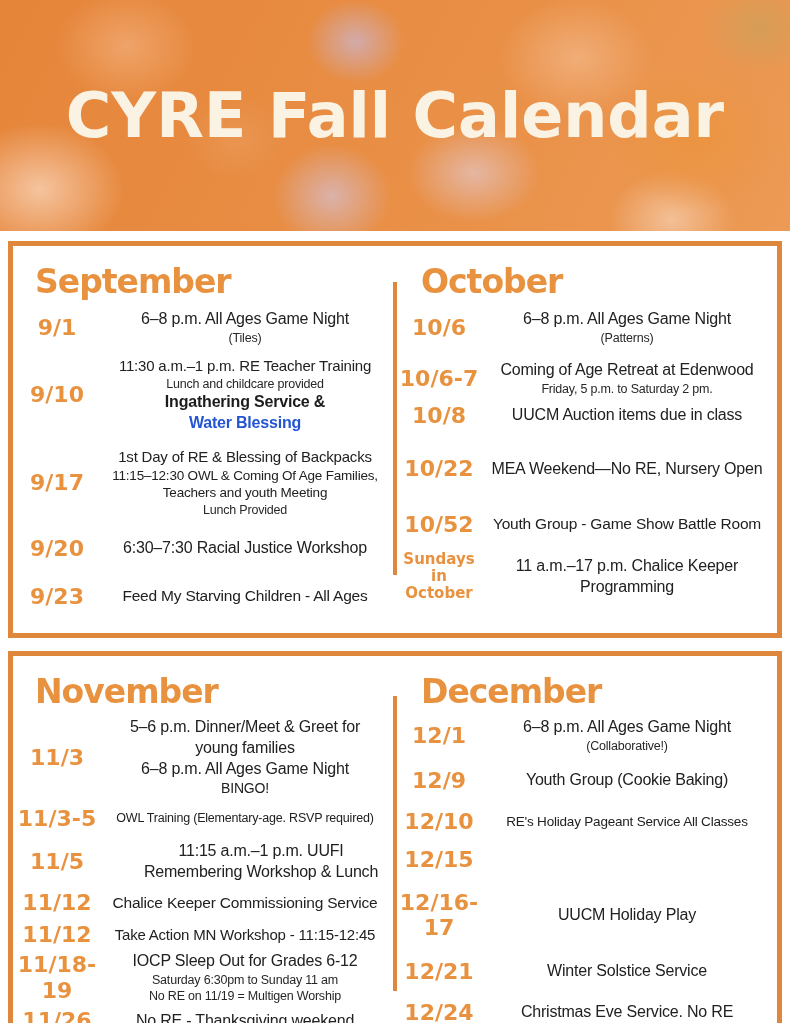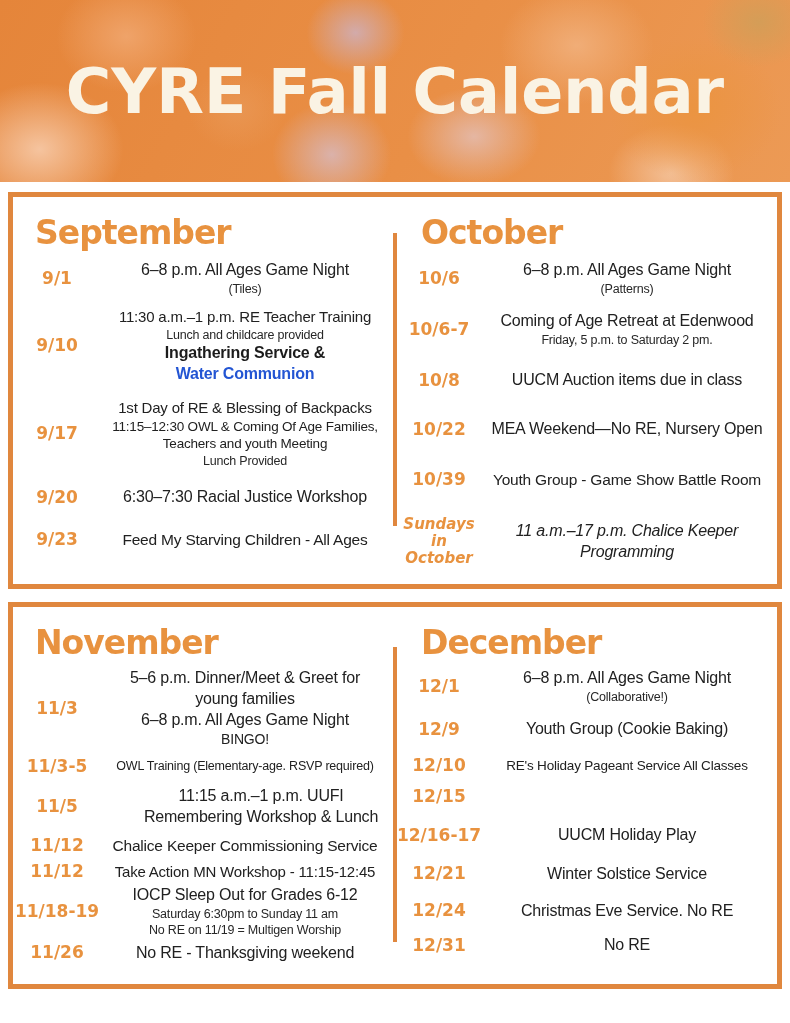--- a/index.html
+++ b/index.html
@@ -2,21 +2,21 @@
 <html><head>
 <meta charset="utf-8">
 <style>
   html,body{margin:0;padding:0;}
   body{
     width:790px;height:1023px;background:#ffffff;overflow:hidden;
     font-family:"Liberation Sans", sans-serif;
   }
   
   .hero{
-    position:relative;height:182px;display:flex;align-items:center;justify-content:center;
+    position:relative;height:231px;display:flex;align-items:center;justify-content:center;
     background:
       radial-gradient(ellipse 120px 95px at 5% 82%, rgba(246,199,164,.95), transparent 70%),
       radial-gradient(ellipse 100px 80px at 16% 20%, rgba(240,166,110,.9), transparent 70%),
       radial-gradient(ellipse 70px 60px at 30% 60%, rgba(233,151,84,.9), transparent 70%),
       radial-gradient(ellipse 85px 75px at 42% 85%, rgba(216,184,188,.85), transparent 70%),
       radial-gradient(ellipse 70px 60px at 45% 18%, rgba(205,178,196,.8), transparent 70%),
       radial-gradient(ellipse 95px 70px at 60% 75%, rgba(228,189,178,.85), transparent 70%),
       radial-gradient(ellipse 110px 85px at 73% 25%, rgba(241,176,124,.9), transparent 70%),
       radial-gradient(ellipse 120px 100px at 88% 60%, rgba(235,148,64,.95), transparent 72%),
       radial-gradient(ellipse 80px 65px at 96% 12%, rgba(210,158,88,.9), transparent 70%),
@@ -40,21 +40,21 @@
   
   .month-col{padding-top:14px;min-width:0;}
   .month-title{
     margin:2px 0 6px 22px;font-family:"DejaVu Sans", sans-serif;
     font-size:33px;font-weight:800;letter-spacing:-1px;color:#E8923F;
   }
   .month-col.right .month-title{margin-left:26px;}
   .event-row{display:flex;align-items:center;}
   .event-date{
     flex:0 0 88px;text-align:center;font-family:"DejaVu Sans", sans-serif;
-    font-weight:700;color:#E8923F;font-size:17px;line-height:1.15;white-space:pre-line;
+    font-weight:700;color:#E8923F;font-size:22px;line-height:1.15;white-space:pre-line;
   }
   .event-date.date-label{font-size:15px;}
   .event-lines{flex:1;min-width:0;text-align:center;padding:0 8px 0 2px;letter-spacing:-0.2px;}
   .ln{white-space:pre-line;color:#212121;line-height:1.3;}
   .ln-n{font-size:16px;}
   .ln-s{font-size:12.5px;color:#272727;}
   .ln-b{font-size:16px;font-weight:700;color:#1c1c1c;}
   .ln-bb{font-size:16px;font-weight:700;color:#2355D3;}
 </style>
 </head>
@@ -76,21 +76,21 @@
               <div class="ln ln-n">6–8 p.m. All Ages Game Night</div>
               <div class="ln ln-s">(Tiles)</div>
             </div>
           </div>
           <div class="event-row" style="margin-top: 10px;">
             <div class="event-date">9/10</div>
             <div class="event-lines">
               <div class="ln ln-n" style="font-size: 15px;">11:30 a.m.–1 p.m. RE Teacher Training</div>
               <div class="ln ln-s">Lunch and childcare provided</div>
               <div class="ln ln-b">Ingathering Service &amp;</div>
-              <div class="ln ln-bb">Water Communion</div>
+              <div class="ln ln-bb">Water Blessing</div>
             </div>
           </div>
           <div class="event-row" style="margin-top: 14px;">
             <div class="event-date">9/17</div>
             <div class="event-lines">
               <div class="ln ln-n" style="font-size: 15px;">1st Day of RE &amp; Blessing of Backpacks</div>
               <div class="ln ln-n" style="font-size: 13.5px;">11:15–12:30 OWL &amp; Coming Of Age Families,
 Teachers and youth Meeting</div>
               <div class="ln ln-s">Lunch Provided</div>
             </div>
@@ -119,39 +119,39 @@
               <div class="ln ln-s">(Patterns)</div>
             </div>
           </div>
           <div class="event-row" style="margin-top: 14px;">
             <div class="event-date">10/6-7</div>
             <div class="event-lines">
               <div class="ln ln-n">Coming of Age Retreat at Edenwood</div>
               <div class="ln ln-s">Friday, 5 p.m. to Saturday 2 pm.</div>
             </div>
           </div>
-          <div class="event-row" style="margin-top: 22px;">
+          <div class="event-row" style="margin-top: 6px;">
             <div class="event-date">10/8</div>
             <div class="event-lines">
               <div class="ln ln-n">UUCM Auction items due in class</div>
             </div>
           </div>
           <div class="event-row" style="margin-top: 28px;">
             <div class="event-date">10/22</div>
             <div class="event-lines">
               <div class="ln ln-n">MEA Weekend—No RE, Nursery Open</div>
             </div>
           </div>
           <div class="event-row" style="margin-top: 30px;">
-            <div class="event-date">10/39</div>
+            <div class="event-date">10/52</div>
             <div class="event-lines">
               <div class="ln ln-n" style="font-size: 15.5px;">Youth Group - Game Show Battle Room</div>
             </div>
           </div>
-          <div class="event-row" style="margin-top: 26px; font-style: italic;">
+          <div class="event-row" style="margin-top: 14px;">
             <div class="event-date date-label">Sundays in
 October</div>
             <div class="event-lines">
               <div class="ln ln-n">11 a.m.–17 p.m. Chalice Keeper
 Programming</div>
             </div>
           </div>
         </div>
       </div>
     </section>

